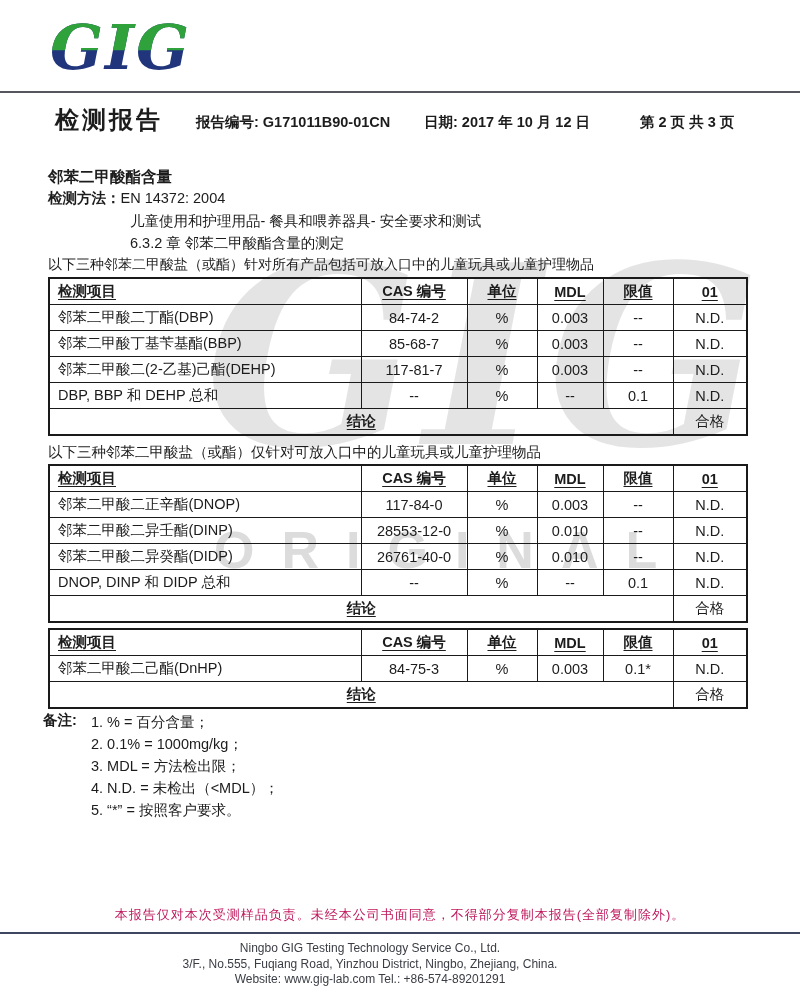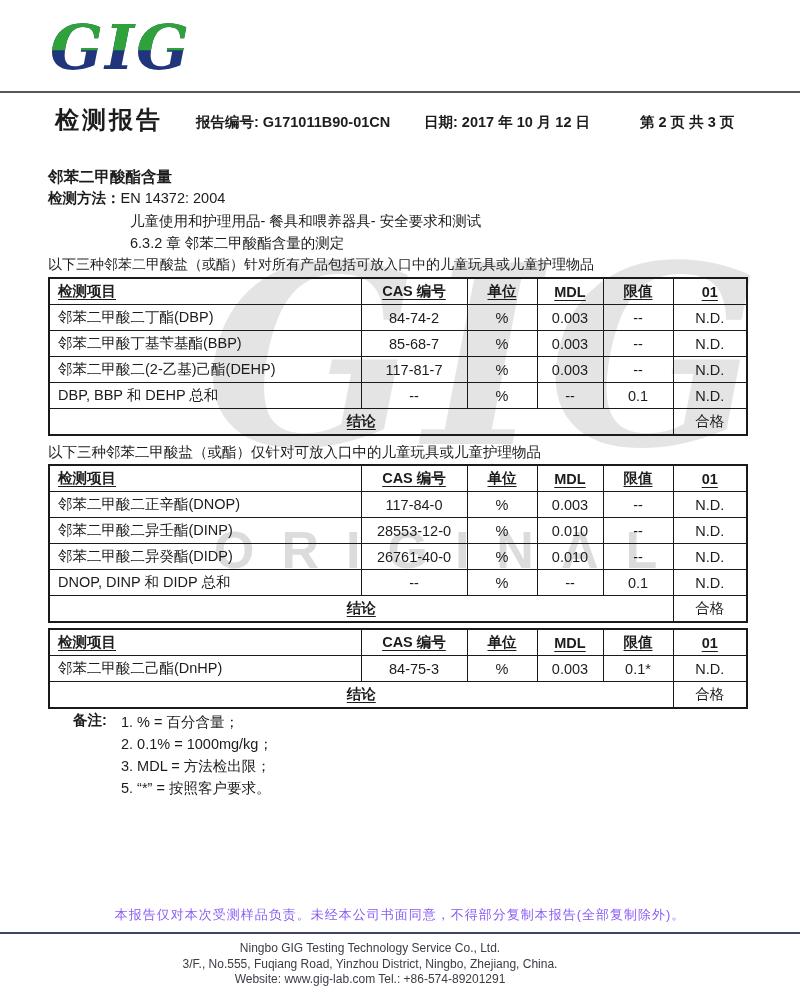--- a/index.html
+++ b/index.html
@@ -71,28 +71,28 @@
   }
   table.rpt{border:2px solid #1a1a1a;}
   table.rpt td.c1{text-align:left;padding-left:8px;}
   table.rpt tr.hdr td{font-weight:bold;}
   table.rpt tr.hdr td span{text-decoration:underline;text-underline-offset:3px;}
   table.rpt td.concl{font-weight:bold;}
   table.rpt td.concl span{text-decoration:underline;text-underline-offset:3px;}
   col.c1{width:312px;}col.c2{width:106px;}col.c3{width:70px;}
   col.c4{width:66px;}col.c5{width:70px;}col.c6{width:74px;}
   
-  .remarks{position:absolute;left:73px;top:711px;font-size:14.5px;}
+  .remarks{position:absolute;left:43px;top:711px;font-size:14.5px;}
   .remarks .lab{position:absolute;left:0;top:0;font-weight:bold;}
   .remarks ol{list-style:none;margin:0;padding:0 0 0 48px;}
   .remarks li{line-height:22px;white-space:nowrap;}
   
   .disclaimer{
     position:absolute;left:0;top:906px;width:800px;
-    text-align:center;font-size:13px;color:#8b5cf6;letter-spacing:1px;
+    text-align:center;font-size:13px;color:#be185d;letter-spacing:1px;
   }
   .footer{
     position:absolute;left:0;top:941px;width:740px;
     text-align:center;font-size:12px;line-height:15.5px;color:#3a3d44;
   }
 </style>
 </head>
 <body>
 
 <div class="page">
@@ -273,20 +273,21 @@
       </tr>
     </tbody>
       </table>
 
     <div class="remarks">
       <span class="lab">备注:</span>
       <ol>
         <li>1. % =  百分含量；</li>
         <li>2. 0.1% = 1000mg/kg；</li>
         <li>3. MDL =  方法检出限；</li>
+        <li>4. N.D. =  未检出（&lt;MDL）；</li>
         <li>5. “*” =  按照客户要求。</li>
       </ol>
     </div>
 
     <div class="disclaimer">本报告仅对本次受测样品负责。未经本公司书面同意，不得部分复制本报告(全部复制除外)。</div>
     <div class="rule-bottom"></div>
     <div class="footer">
       <div>Ningbo GIG Testing Technology Service Co., Ltd.</div>
       <div>3/F., No.555, Fuqiang Road, Yinzhou District, Ningbo, Zhejiang, China.</div>
       <div>Website: www.gig-lab.com    Tel.: +86-574-89201291</div>

